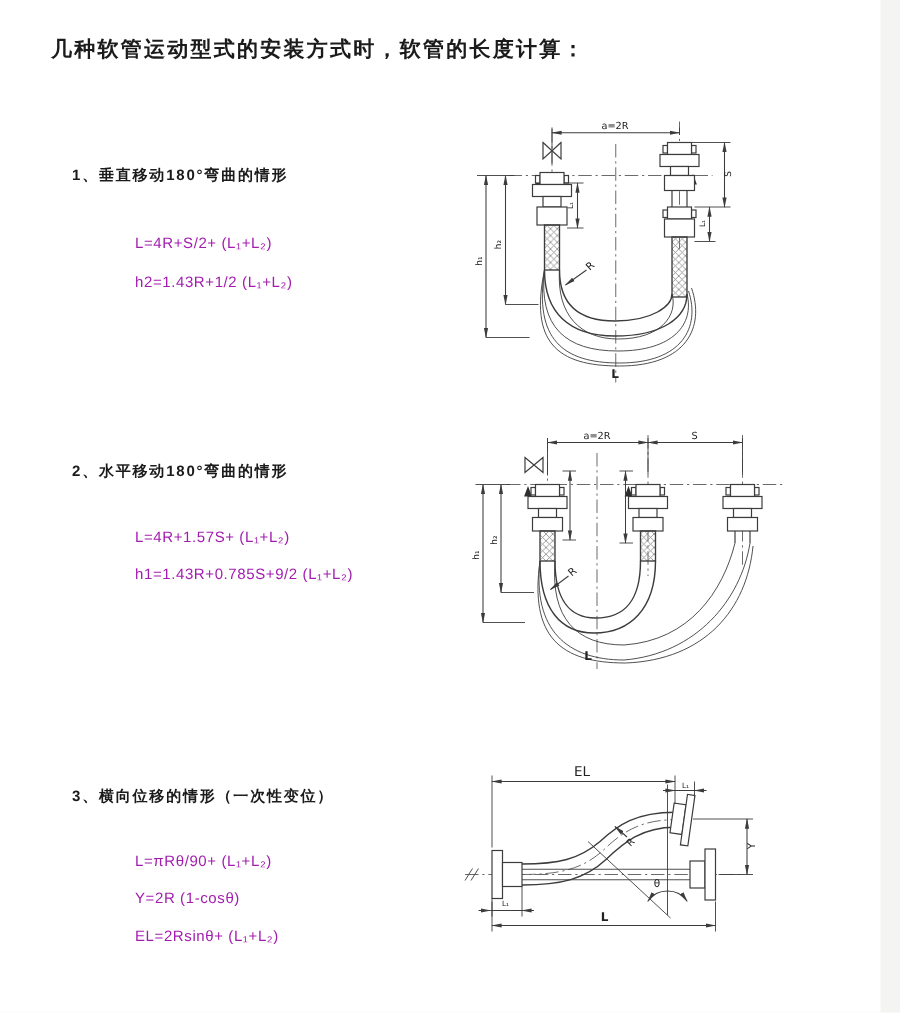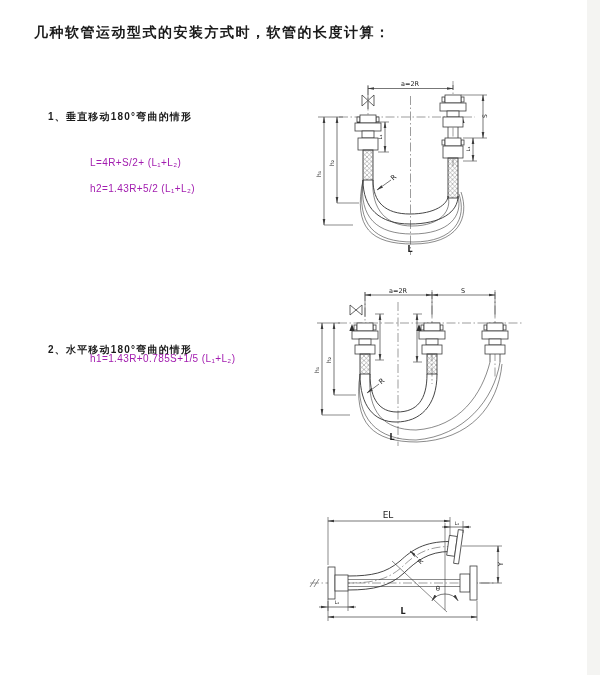--- a/index.html
+++ b/index.html
@@ -23,28 +23,35 @@
 </head>
 <body>
 
 <div class="page">
 
   <div class="doc-title">几种软管运动型式的安装方式时，软管的长度计算：</div>
 
   <div class="sec-heading" style="left:48px;top:110px;">1、垂直移动180°弯曲的情形</div>
   <ul class="formula-list lh26" style="left:74px;top:134px;">
     <li>L=4R+S/2+ (L₁+L₂)</li>
-    <li>h2=1.43R+5/2 (L₁+L₂)</li>
+    <li>h2=1.43R+1/2 (L₁+L₂)</li>
   </ul>
 
-  <div class="sec-heading" style="left:48px;top:307px;margin-top:36px;">2、水平移动180°弯曲的情形</div>
+  <div class="sec-heading" style="left:48px;top:307px;">2、水平移动180°弯曲的情形</div>
   <ul class="formula-list lh25" style="left:74px;top:330px;">
-    <li>h1=1.43R+0.785S+1/5 (L₁+L₂)</li>
+    <li>L=4R+1.57S+ (L₁+L₂)</li>
+    <li>h1=1.43R+0.785S+9/2 (L₁+L₂)</li>
   </ul>
 
+  <div class="sec-heading" style="left:48px;top:524px;">3、横向位移的情形（一次性变位）</div>
+  <ul class="formula-list lh25" style="left:74px;top:546px;">
+    <li>L=πRθ/90+ (L₁+L₂)</li>
+    <li>Y=2R (1-cosθ)</li>
+    <li>EL=2Rsinθ+ (L₁+L₂)</li>
+  </ul>
 
   <svg class="dwg" style="left:313px;top:76px;" width="285" height="186" viewBox="0 0 285 186">
     <defs>
       <marker id="a1" viewBox="0 0 12 6" refX="11" refY="3" markerWidth="10" markerHeight="5" orient="auto-start-reverse">
         <path d="M0,0.6 L12,3 L0,5.4 Z" fill="#3c3c3c"></path>
       </marker>
       <pattern id="hb1" width="4.5" height="4.5" patternUnits="userSpaceOnUse">
         <path d="M0,4.5 L4.5,0 M0,0 L4.5,4.5" stroke="#8a8a8a" stroke-width="0.55" fill="none"></path>
       </pattern>
     </defs>

